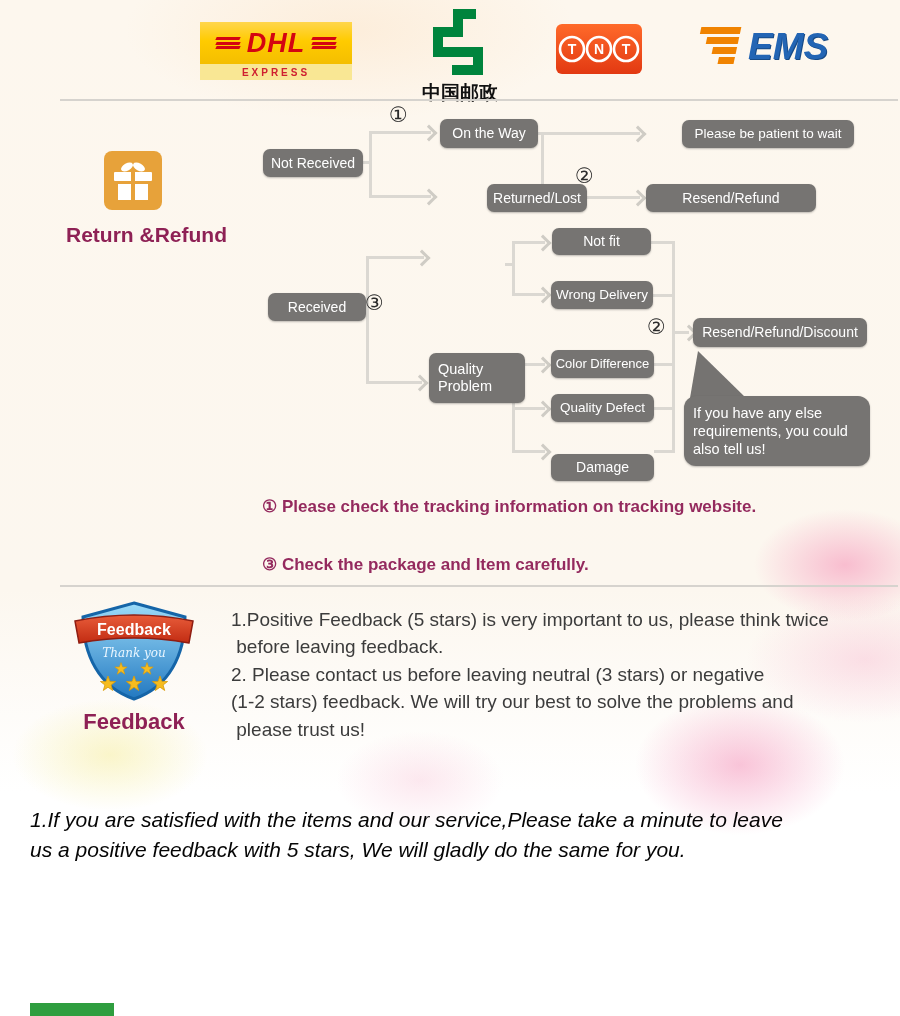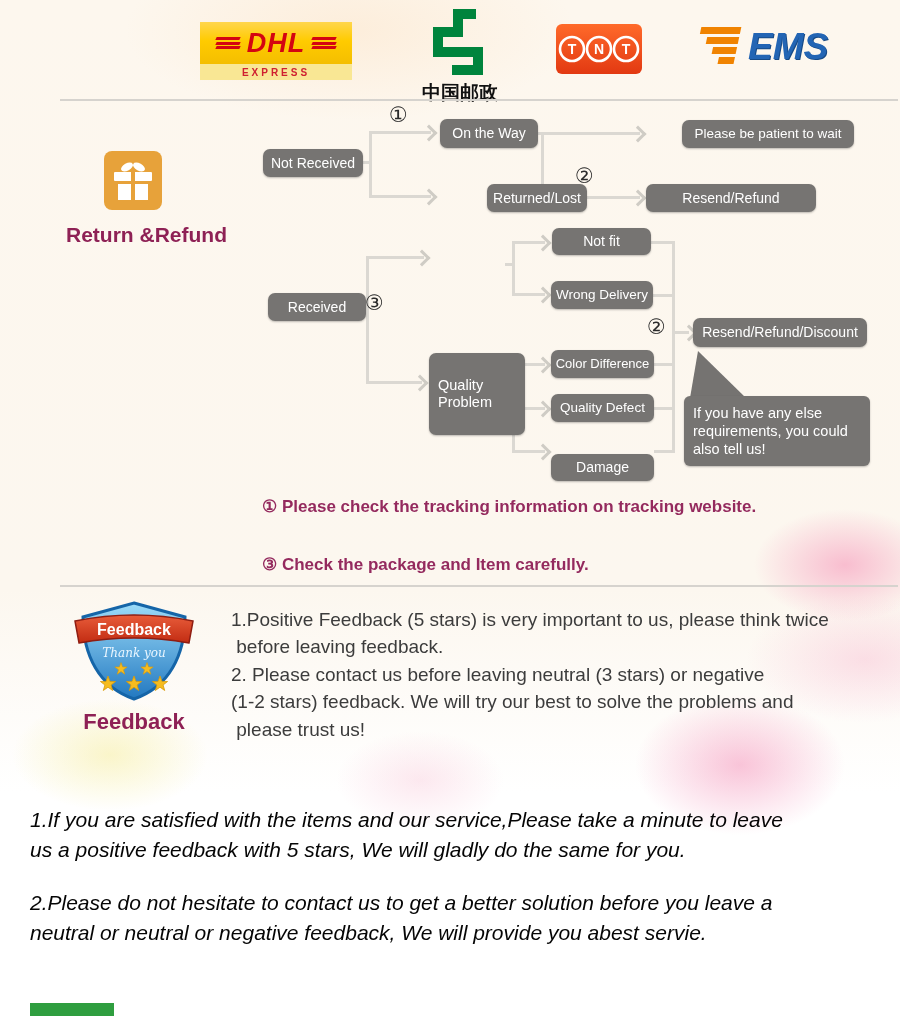--- a/index.html
+++ b/index.html
@@ -147,30 +147,30 @@
   <span class="num" style="left:647px;top:315px;">②</span>
 
   <div class="box" style="left:263px;top:149px;width:100px;height:28px;">Not Received</div>
   <div class="box" style="left:440px;top:119px;width:98px;height:29px;">On the Way</div>
   <div class="box" style="left:682px;top:120px;width:172px;height:28px;font-size:13.5px;">Please be patient to wait</div>
   <div class="box" style="left:439px;top:184px;width:100px;height:28px;margin-left:48px;">Returned/Lost</div>
   <div class="box" style="left:646px;top:184px;width:170px;height:28px;">Resend/Refund</div>
   <div class="box" style="left:268px;top:293px;width:98px;height:28px;">Received</div>
   <div class="box" style="left:552px;top:228px;width:99px;height:27px;">Not fit</div>
   <div class="box" style="left:551px;top:281px;width:102px;height:28px;font-size:13.5px;">Wrong Delivery</div>
-  <div class="box left" style="left:429px;top:353px;width:78px;height:82px;font-size:14.5px;line-height:17px;">Quality Problem</div>
+  <div class="box left" style="left:429px;top:353px;width:78px;height:50px;font-size:14.5px;line-height:17px;">Quality Problem</div>
   <div class="box" style="left:551px;top:350px;width:103px;height:28px;font-size:13px;">Color Difference</div>
   <div class="box" style="left:551px;top:394px;width:103px;height:28px;font-size:13.5px;">Quality Defect</div>
   <div class="box" style="left:551px;top:430px;width:103px;height:27px;margin-top:24px;">Damage</div>
   <div class="box" style="left:693px;top:318px;width:174px;height:29px;font-size:14px;">Resend/Refund/Discount</div>
 
   <svg class="abs" style="left:688px;top:348px;" width="62" height="52" viewBox="0 0 62 52">
     <polygon points="10,3 2,50 58,50" fill="#757371"></polygon>
   </svg>
-  <div class="box left" style="left:684px;top:396px;width:168px;height:70px;font-size:14.5px;line-height:18px;border-radius:6px;">If you have any else requirements, you could also tell us!</div>
+  <div class="box left" style="left:684px;top:396px;width:168px;height:70px;font-size:14.5px;line-height:18px;border-radius:12px;">If you have any else requirements, you could also tell us!</div>
 
   <div class="note" style="top:496px;">① Please check the tracking information on tracking website.</div>
   <div class="note" style="top:554px;">③ Check the package and Item carefully.</div>
 
   <div class="divider" style="top:585px;"></div>
 
   <svg class="abs" style="left:68px;top:595px;" width="132" height="112" viewBox="0 0 132 112">
     <defs>
       <linearGradient id="shg" x1="0" y1="0" x2="0" y2="1">
         <stop offset="0" stop-color="#9ddcf9"></stop>
@@ -197,18 +197,16 @@
   <div class="abs" style="left:231px;top:606px;width:670px;">
     <div class="fbline">1.Positive Feedback (5 stars) is very important to us, please think twice</div>
     <div class="fbline"> before leaving feedback.</div>
     <div class="fbline">2. Please contact us before leaving neutral (3 stars) or negative</div>
     <div class="fbline">(1-2 stars) feedback. We will try our best to solve the problems and</div>
     <div class="fbline"> please trust us!</div>
   </div>
 
   <div class="footerp" style="top:805px;width:860px;">1.If you are satisfied with the items and our service,Please take a minute to leave
 us a positive feedback with 5 stars, We will gladly do the same for you.</div>
-  <div class="footerp" style="top:888px;width:860px;">2.Please do not hesitate to contact us to get a better solution before you leave a
-neutral or neutral or negative feedback, We will provide you abest servie.</div>
 
   <div class="abs" style="left:30px;top:1003px;width:84px;height:13px;background:#2f9e3f;"></div>
 
 </div>
 
 </body></html>

